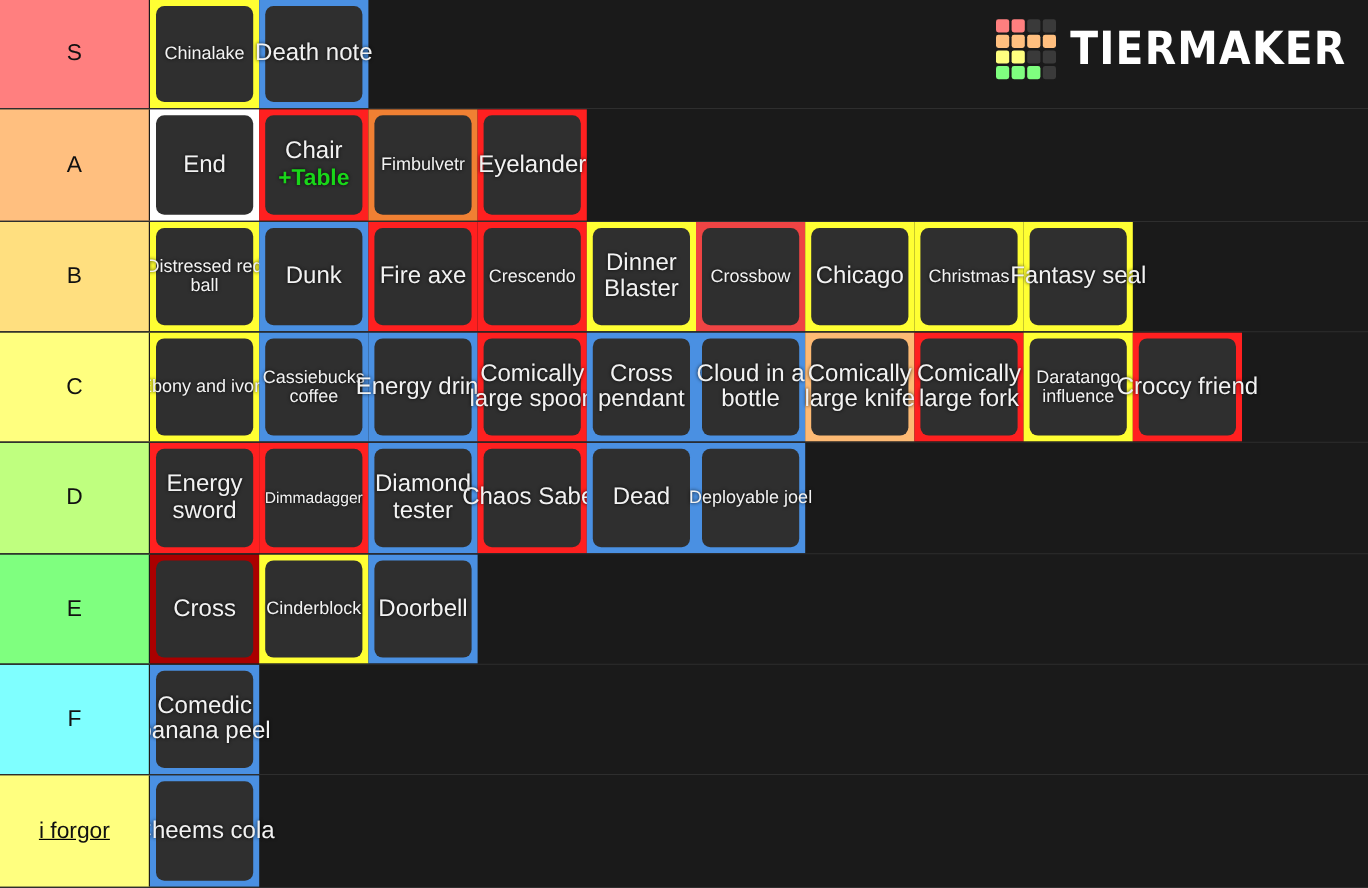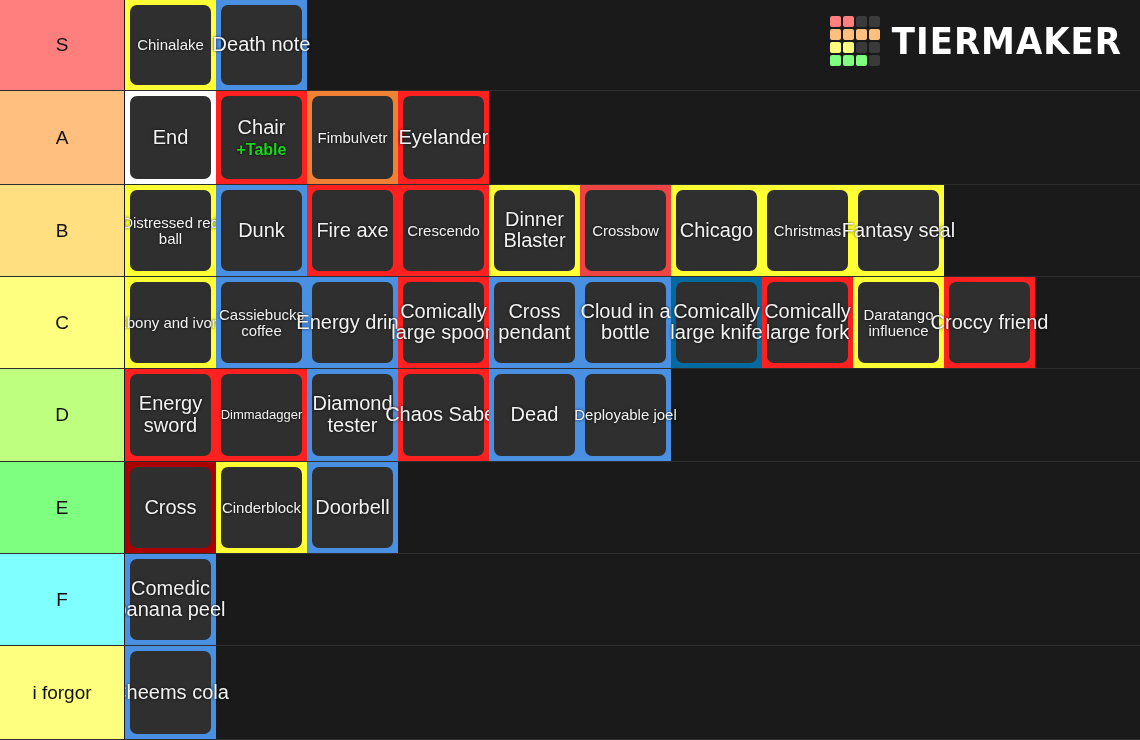--- a/index.html
+++ b/index.html
@@ -77,21 +77,21 @@
     white-space: normal;
     text-shadow: 0 0 3px rgba(0,0,0,0.9);
     pointer-events: none;
   }
   .tile-text.small { font-size: 15px; }
   .tile-text.tiny { font-size: 13px; }
   .tile-text.nowrap { white-space: nowrap; width: auto; }
   .tile-sub {
     display: block;
     color: #19d619;
-    font-size: 16px;
+    font-size: 19px;
     font-weight: bold;
     margin-top: 3px;
   }
   
   .logo {
     position: absolute;
     top: 16px;
     right: 18px;
     display: flex;
     align-items: center;
@@ -258,21 +258,21 @@
           <div class="tile" style="background: rgb(74, 144, 226);">
             <div class="tile-inner">
               <div class="tile-text">Cross pendant</div>
             </div>
           </div>
           <div class="tile" style="background: rgb(74, 144, 226);">
             <div class="tile-inner">
               <div class="tile-text">Cloud in a bottle</div>
             </div>
           </div>
-          <div class="tile" style="background: #0369a1;">
+          <div class="tile" style="background: #fdba74;">
             <div class="tile-inner">
               <div class="tile-text">Comically large knife</div>
             </div>
           </div>
           <div class="tile" style="background: rgb(255, 32, 32); align-items: center;">
             <div class="tile-inner">
               <div class="tile-text">Comically large fork</div>
             </div>
           </div>
           <div class="tile" style="background: rgb(255, 255, 51);">
@@ -345,21 +345,21 @@
       <div class="tier-row" style="height: 92px;">
         <div class="tier-label" style="background: rgb(127, 255, 255);">F</div>
         <div class="tier-items">
           <div class="tile" style="background: rgb(74, 144, 226);">
             <div class="tile-inner">
               <div class="tile-text">Comedic banana peel</div>
             </div>
           </div>
         </div>
       </div>
-      <div class="tier-row" style="height: 94px;">
+      <div class="tier-row" style="height: 94px; text-decoration: underline;">
         <div class="tier-label" style="background: rgb(255, 255, 127);">i forgor</div>
         <div class="tier-items">
           <div class="tile" style="background: rgb(74, 144, 226);">
             <div class="tile-inner">
               <div class="tile-text">Cheems cola</div>
             </div>
           </div>
         </div>
       </div>
     </div>

